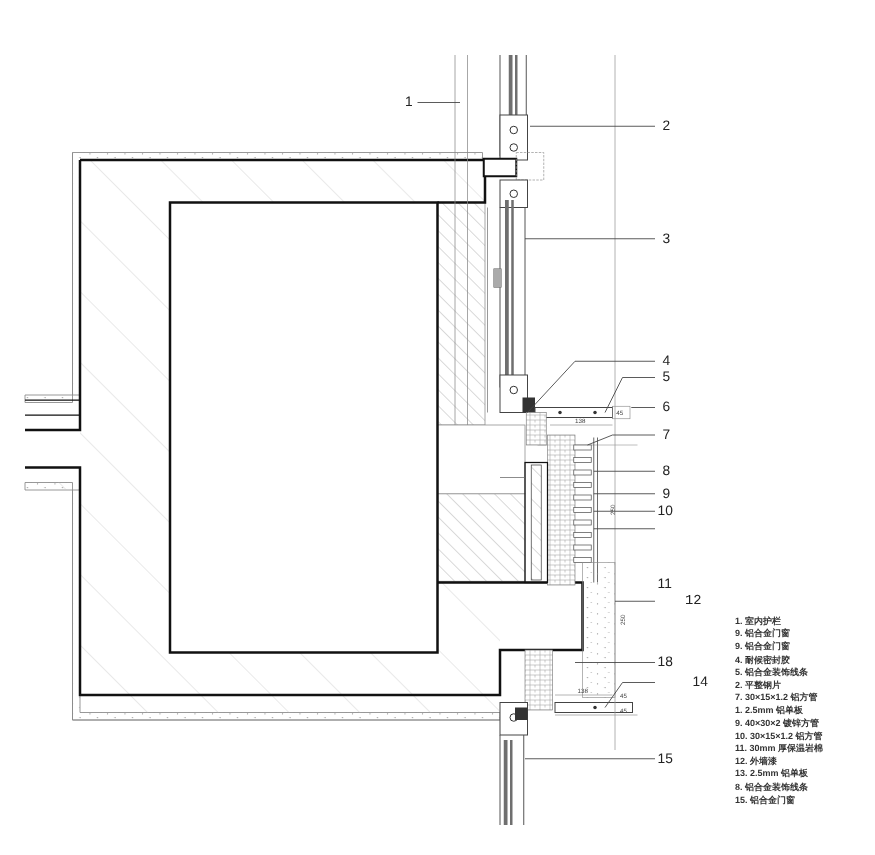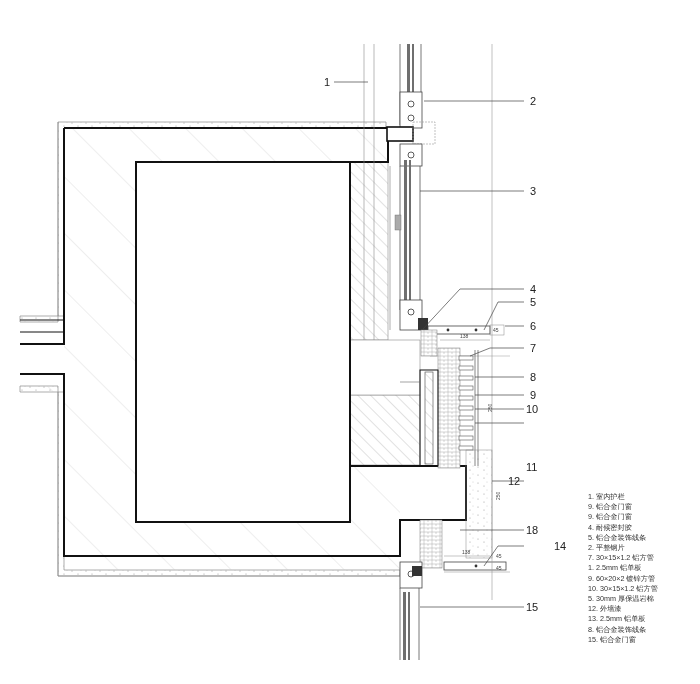--- a/index.html
+++ b/index.html
@@ -1,20 +1,20 @@
 <!DOCTYPE html>
 <html><head>
 <meta charset="utf-8">
 <style>
   html, body { margin:0; padding:0; background:#ffffff; }
   body { width:700px; height:684px; position:relative; overflow:hidden;
          font-family:"Liberation Sans", sans-serif; }
   #drawing { position:absolute; left:0; top:0; width:700px; height:684px; }
   .callout { position:absolute; font-size:11px; color:#222; line-height:12px; }
-  .legend { position:absolute; left:588px; top:492px; font-size:7.2px; color:#333; line-height:10.2px; }
+  .legend { position:absolute; left:588px; top:492px; font-size:7.2px; color:#333; line-height:10.2px;font-weight:bold; }
   .legend div { white-space:nowrap; }
   .dim { font-family:"Liberation Sans", sans-serif; font-size:5px; fill:#444; }
 </style>
 </head>
 <body>
 
 <svg id="drawing" viewBox="0 0 700 684" xmlns="http://www.w3.org/2000/svg">
   <defs>
     <pattern id="diag" patternUnits="userSpaceOnUse" width="40" height="40" patternTransform="rotate(-45)">
       <line x1="0" y1="0" x2="0" y2="40" stroke="#c4c4c4" stroke-width="0.6"></line>
@@ -170,34 +170,34 @@
 <div class="callout" style="left:530px;top:95px;">2</div>
 <div class="callout" style="left:530px;top:185px;">3</div>
 <div class="callout" style="left:530px;top:283px;">4</div>
 <div class="callout" style="left:530px;top:296px;">5</div>
 <div class="callout" style="left:530px;top:320px;">6</div>
 <div class="callout" style="left:530px;top:342px;">7</div>
 <div class="callout" style="left:530px;top:371px;">8</div>
 <div class="callout" style="left:530px;top:389px;">9</div>
 <div class="callout" style="left:526px;top:403px;">10</div>
 <div class="callout" style="left:526px;top:417px;margin-top:44px;">11</div>
-<div class="callout" style="left:508px;top:475px;">12</div>
+<div class="callout" style="left:548px;top:475px;font-family:Liberation Mono, monospace;">12</div>
 <div class="callout" style="left:526px;top:524px;">18</div>
 <div class="callout" style="left:554px;top:540px;">14</div>
 <div class="callout" style="left:526px;top:601px;">15</div>
 
 <div class="legend">
   <div>1. 室内护栏</div>
   <div>9. 铝合金门窗</div>
   <div>9. 铝合金门窗</div>
   <div>4. 耐候密封胶</div>
   <div>5. 铝合金装饰线条</div>
   <div>2. 平整钢片</div>
   <div>7. 30×15×1.2 铝方管</div>
   <div>1. 2.5mm 铝单板</div>
-  <div>9. 60×20×2 镀锌方管</div>
+  <div>9. 40×30×2 镀锌方管</div>
   <div>10. 30×15×1.2 铝方管</div>
-  <div>5. 30mm 厚保温岩棉</div>
+  <div>11. 30mm 厚保温岩棉</div>
   <div>12. 外墙漆</div>
   <div>13. 2.5mm 铝单板</div>
   <div>8. 铝合金装饰线条</div>
   <div>15. 铝合金门窗</div>
 </div>
 
 </body></html>

